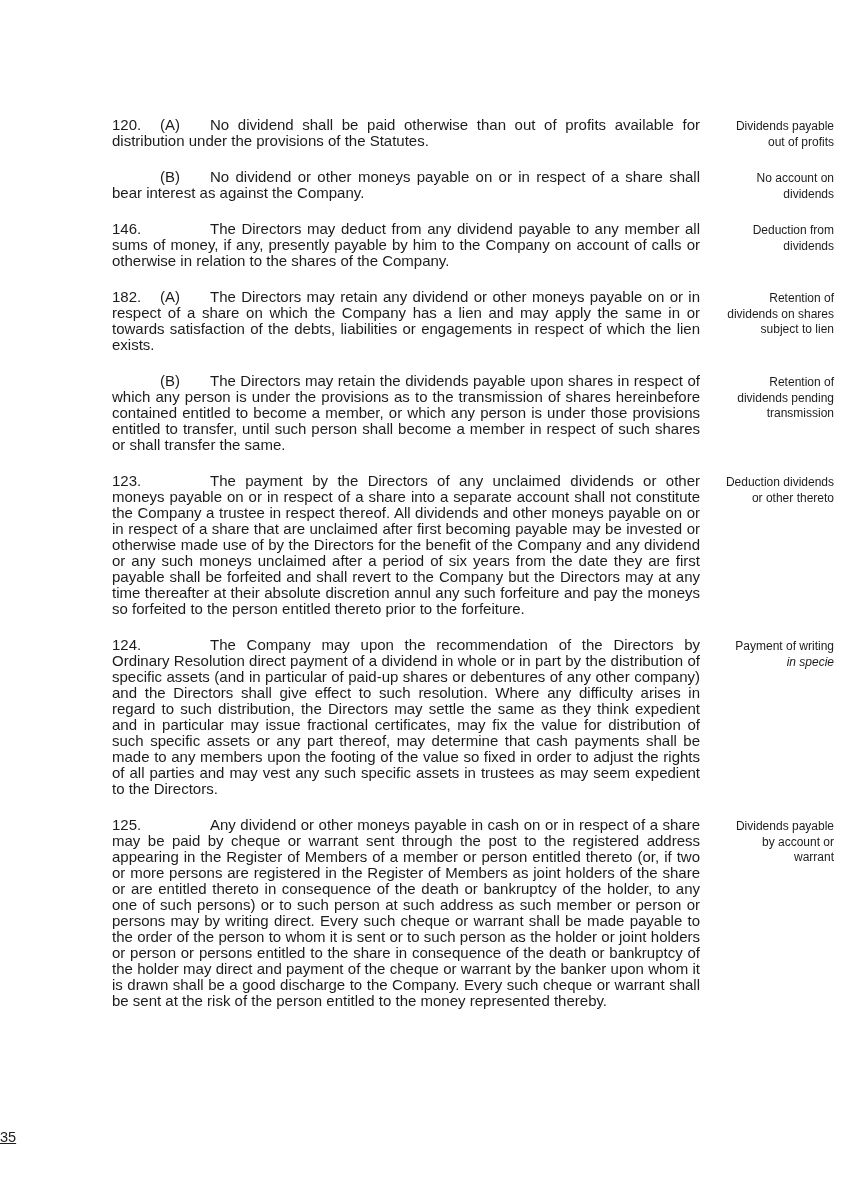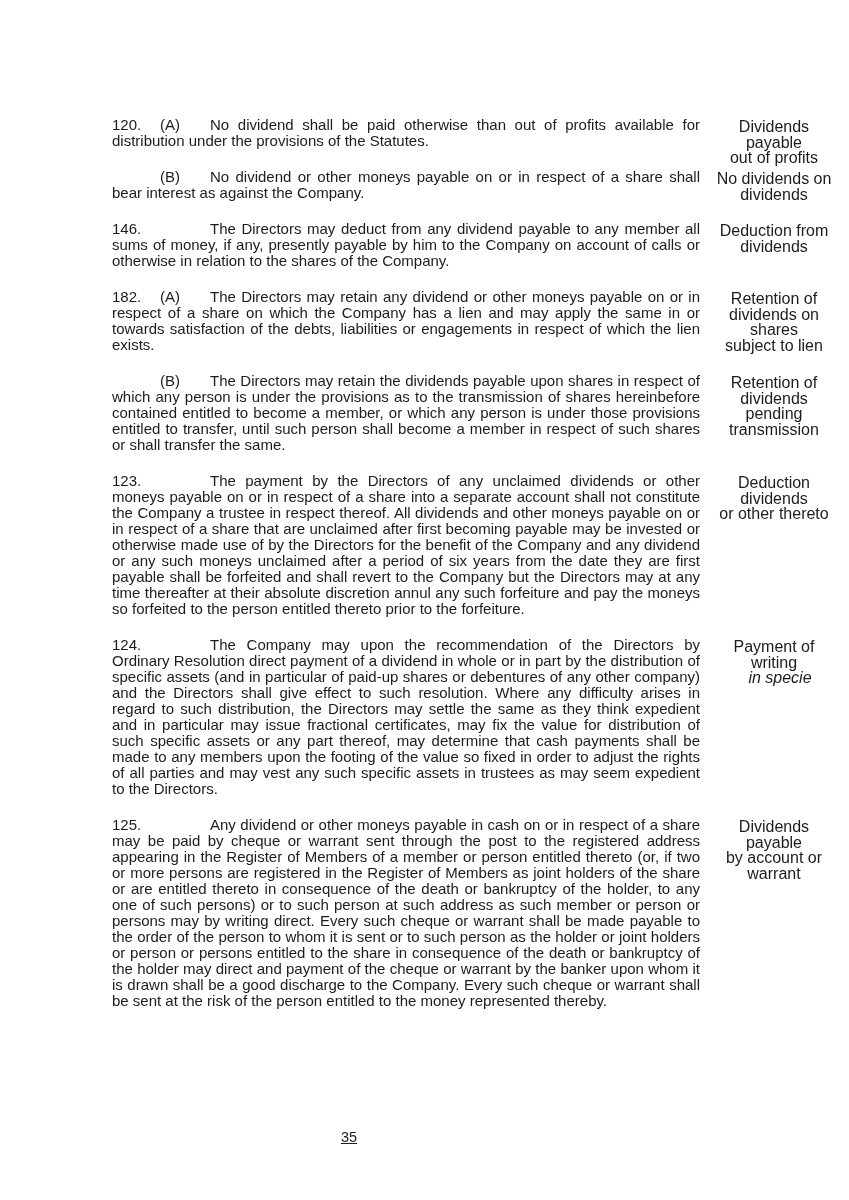--- a/index.html
+++ b/index.html
@@ -26,32 +26,32 @@
     line-height: 16px;
     text-align: justify;
   }
   .pnum { display: inline-block; width: 48px; }
   .plet { display: inline-block; width: 50px; }
   .note {
     position: absolute;
     left: 602px;
     top: 2px;
     width: 120px;
-    font-size: 16px;
+    font-size: 12px;
     line-height: 15.5px;
-    text-align: center;
+    text-align: right;
   }
   .note-line { display: block; }
   .note-line.italic { font-style: italic; margin-left: 12px; }
   .page-number {
     position: absolute;
     top: 1128px;
     left: 0;
     width: 698px;
-    text-align: center;
+    text-align: left;
     font-size: 14.5px;
     line-height: 18px;
     text-decoration: underline;
   }
 </style>
 </head>
 <body>
 
 <div class="page">
   <div class="content">
@@ -60,21 +60,21 @@
       <p class="body"><span class="pnum">120.</span><span class="plet">(A)</span><span>No dividend shall be paid otherwise than out of profits available for distribution under the provisions of the Statutes.</span></p>
       <div class="note">
         <span class="note-line">Dividends payable</span>
         <span class="note-line">out of profits</span>
       </div>
     </div>
 
     <div class="para">
       <p class="body"><span class="pnum"></span><span class="plet">(B)</span><span>No dividend or other moneys payable on or in respect of a share shall bear interest as against the Company.</span></p>
       <div class="note">
-        <span class="note-line">No dividends on</span>
+        <span class="note-line">No account on</span>
         <span class="note-line">dividends</span>
       </div>
     </div>
 
     <div class="para">
       <p class="body"><span class="pnum">146.</span><span class="plet"></span><span>The Directors may deduct from any dividend payable to any member all sums of money, if any, presently payable by him to the Company on account of calls or otherwise in relation to the shares of the Company.</span></p>
       <div class="note">
         <span class="note-line">Deduction from</span>
         <span class="note-line">dividends</span>
       </div>

